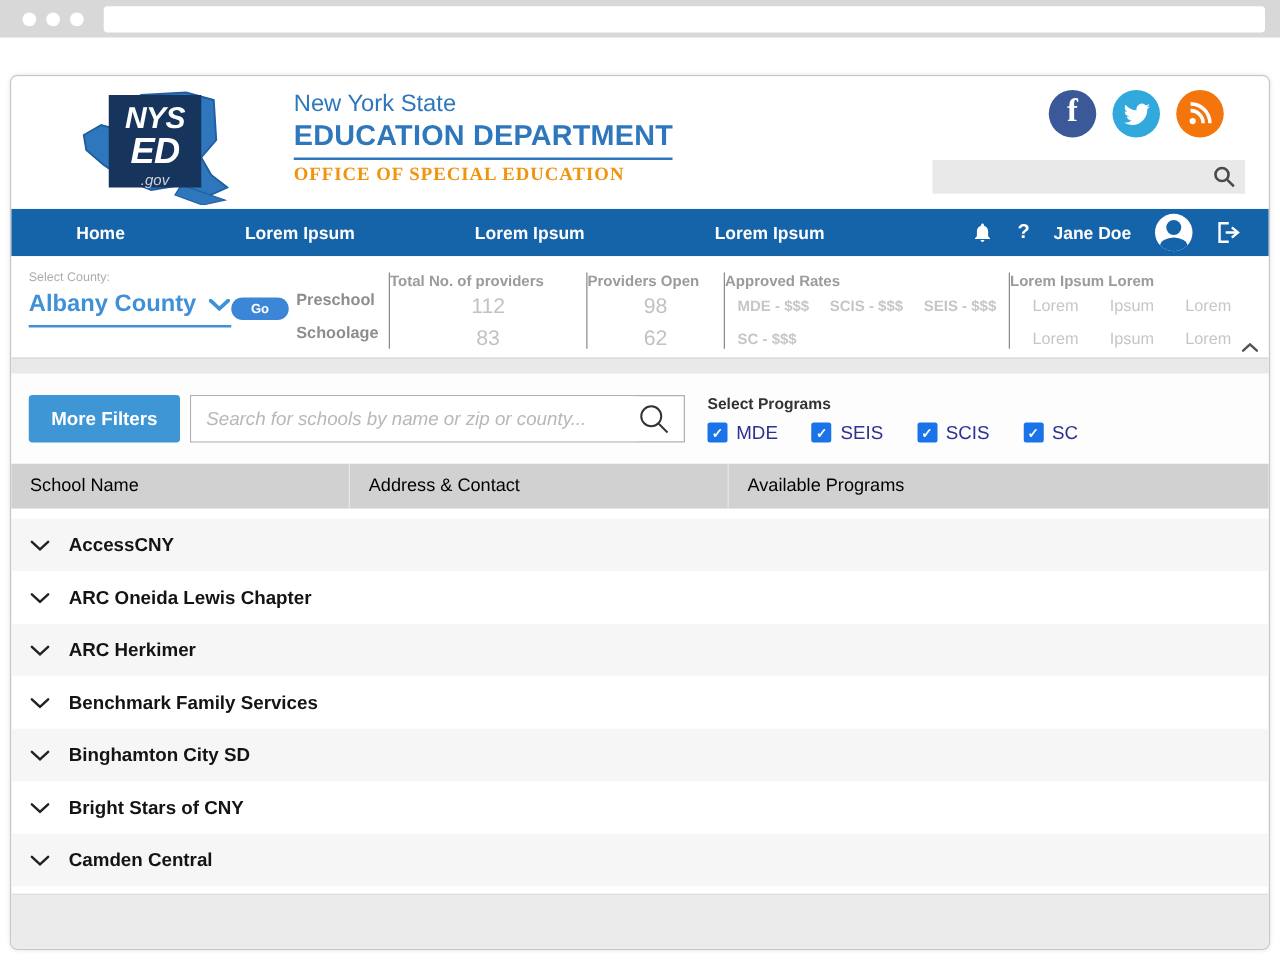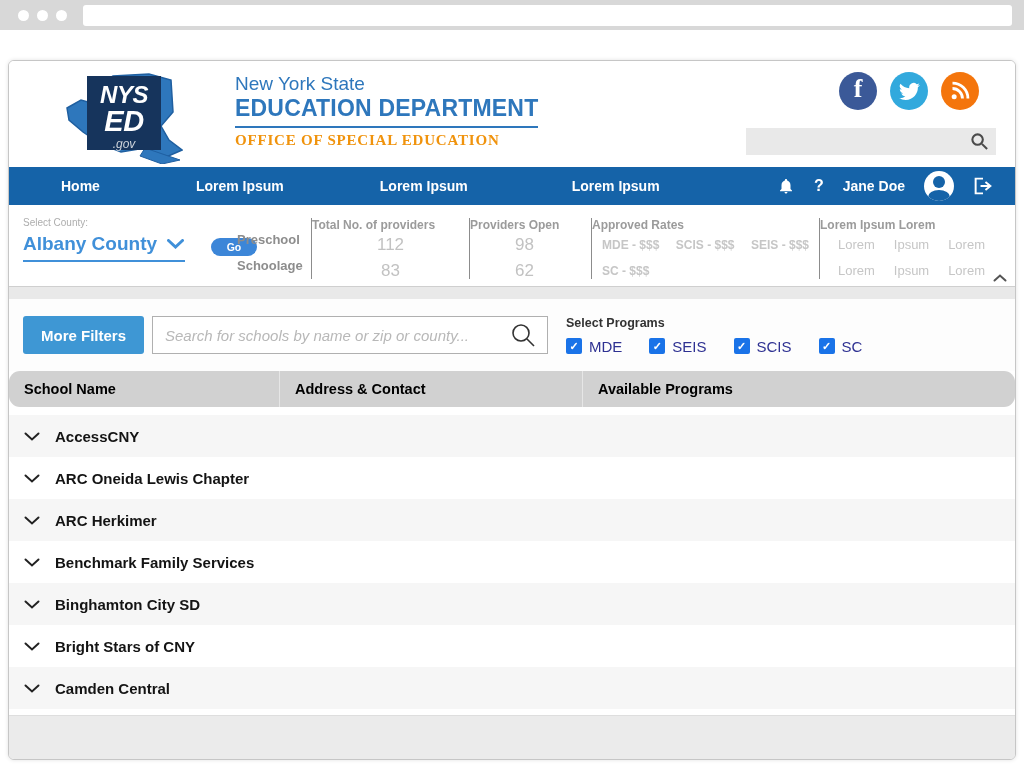--- a/index.html
+++ b/index.html
@@ -57,33 +57,33 @@
     overflow:hidden; cursor:pointer; }
   .avatar .head { position:absolute; left:9px; top:5px; width:12px; height:12px;
     border-radius:50%; background:#1563a8; }
   .avatar .body { position:absolute; left:4px; top:19px; width:22px; height:14px;
     border-radius:50%; background:#1563a8; }
 
   
   .county { height:82px; position:relative; border-bottom:1px solid #cfcfcf; background:#fff; }
   .county-box { position:absolute; left:14px; top:12px; }
   .sel-label { font-size:10px; color:#adadad; margin-bottom:5px; }
-  .sel-row { display:flex; align-items:flex-end; gap:26px; }
+  .sel-row { display:flex; align-items:flex-end; }
   .county-dd { display:flex; align-items:center; gap:10px; color:#4090d9; font-size:19px;
     font-weight:bold; border-bottom:2px solid #4090d9; padding-bottom:5px; min-width:162px;
     cursor:pointer; }
   .go-btn { background:#3c86d8; color:#fff; font-size:10.5px; font-weight:bold; border:none;
     border-radius:9px; width:46px; height:18px; margin-bottom:6px; cursor:pointer; }
   .stats { position:absolute; left:228px; right:12px; top:13px; bottom:7px; display:flex; }
   .lbl-col { width:74px; display:flex; flex-direction:column; }
   .lbl-col .sp { height:22px; }
   .rlabel { height:26px; line-height:26px; font-size:13px; font-weight:bold; color:#8d8d8d;
     text-align:left; }
   .stat-col { border-left:1px solid #8c8c8c; display:flex; flex-direction:column; }
-  .c-total { width:158px; } .c-open { width:110px; } .c-rates { width:228px;margin-left:12px; } .c-lorem { flex:1; }
+  .c-total { width:158px; } .c-open { width:110px; } .c-rates { width:228px; } .c-lorem { flex:1; }
   .shdr { height:22px; font-size:12px; font-weight:bold; color:#9b9b9b; text-align:left; }
   .sval { height:26px; line-height:26px; font-size:17px; color:#c2c2c2; text-align:center; }
   .rrow { height:26px; line-height:26px; display:flex; justify-content:space-between;
     padding:0 10px; font-size:12px; font-weight:bold; color:#c6c6c6; }
   .rrow.single { justify-content:flex-start; }
   .lrow { height:26px; line-height:26px; display:flex; justify-content:space-between;
     padding:0 18px; font-size:13px; color:#c6c6c6; }
   .collapse { position:absolute; right:8px; bottom:1px; cursor:pointer; background:none; border:none; }
 
   .strip { height:12px; background:#e9e9e9; }
@@ -101,21 +101,21 @@
   .programs { margin-left:18px; }
   .prog-label { font-size:12.5px; font-weight:bold; color:#333; margin-bottom:8px; }
   .prog-row { display:flex; gap:27px; }
   .prog { display:flex; align-items:center; gap:7px; cursor:pointer; }
   .cbox { width:16px; height:16px; background:#1a73e8; border-radius:2px; color:#fff;
     font-size:11px; font-weight:bold; display:flex; align-items:center; justify-content:center; }
   .prog-name { font-size:15px; color:#2e3192; }
 
   
   .thead { height:36px; background:#d1d1d1; display:grid; grid-template-columns:270px 303px 1fr;
-    align-items:center; font-size:14.5px; font-weight:bold; color:#000;border-radius:11px; }
+    align-items:center; font-size:14.5px; font-weight:normal; color:#000; }
   .thead .th { padding-left:15px; height:100%; line-height:36px; }
   .thead .th + .th { border-left:1px solid #e6e6e6; }
   .thead-gap { height:8px; background:#fff; }
   .srow { height:42px; display:flex; align-items:center; padding-left:15px; cursor:pointer; }
   .srow:nth-child(odd) { background:#f6f6f6; }
   .srow .name { margin-left:15px; font-size:15px; font-weight:bold; color:#141414; }
 
   .footer-band { flex:1; margin-top:6px; background:#ebebeb; border-top:1px solid #dedede; }
 </style>
 </head>

